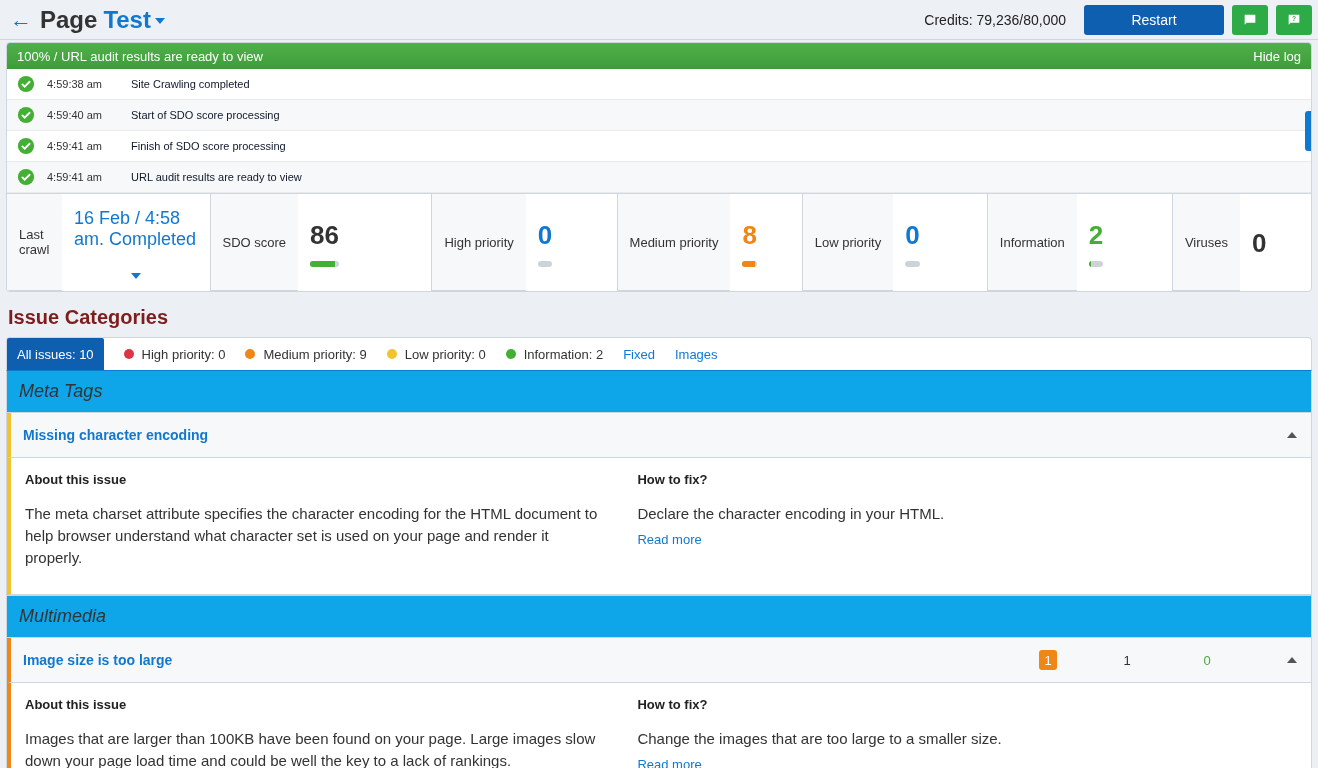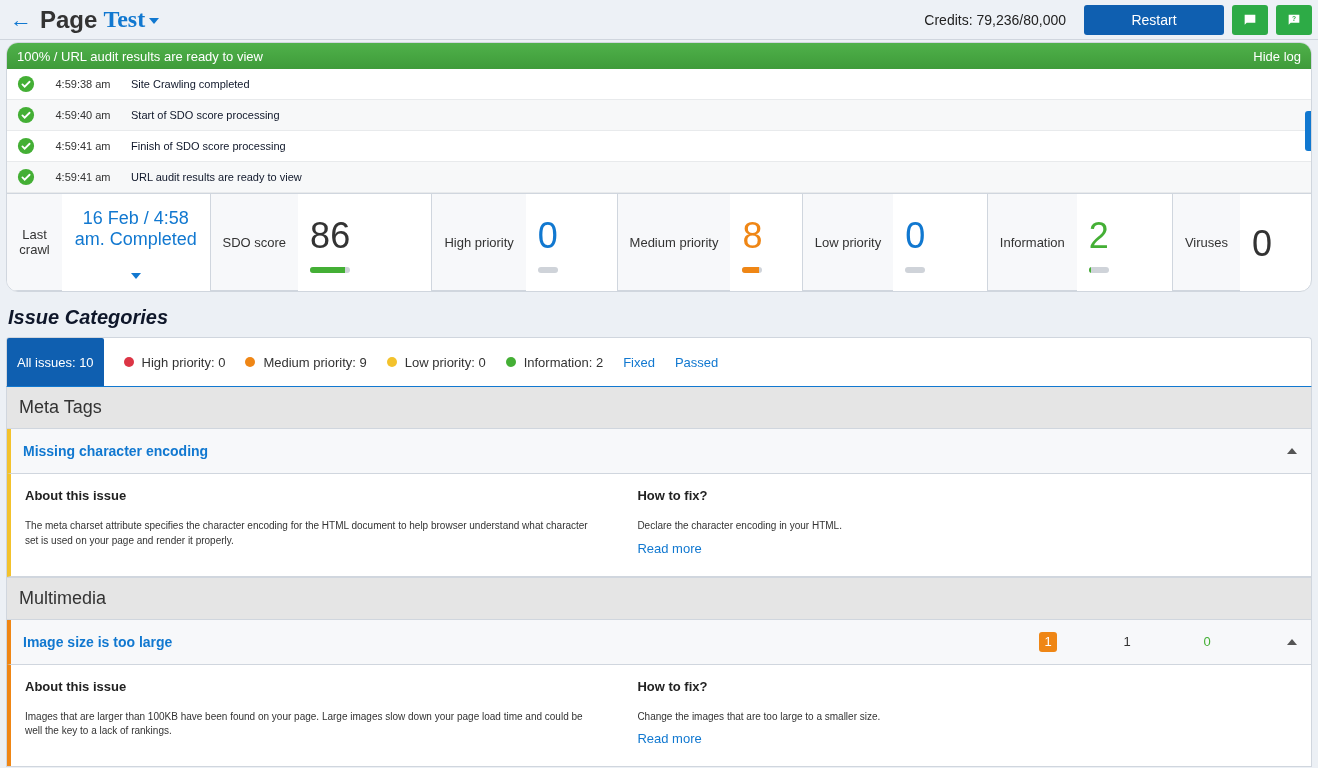--- a/index.html
+++ b/index.html
@@ -36,38 +36,37 @@
     height:40px;
     display:flex;
     align-items:center;
     padding:0 6px 0 10px;
     gap:8px;
     border-bottom:1px solid var(--border);
     background:#edf1f6;
   }
   .back-arrow{color:var(--link);font-weight:bold;font-size:22px;line-height:1;display:flex;align-items:center;}
   .page-title{font-size:24px;font-weight:700;display:flex;align-items:center;gap:6px;}
-  .page-title .project{color:var(--link);font-weight:700;display:flex;align-items:center;gap:4px;font-family:Liberation Serif, serif;}
+  .page-title .project{color:var(--link);font-weight:700;display:flex;align-items:center;gap:4px;}
   .caret-down{width:0;height:0;border-left:5px solid transparent;border-right:5px solid transparent;border-top:6px solid var(--link);display:inline-block;margin-top:3px;}
   .spacer{flex:1;}
   .credits{font-size:14px;color:#222;margin-right:10px;}
   .btn{height:30px;display:inline-flex;align-items:center;justify-content:center;border-radius:3px;color:#fff;padding:0 18px;cursor:pointer;font-size:14px;}
   .btn-blue{background:#0f5fb0;min-width:140px;}
   .btn-green{background:#2dab46;width:36px;padding:0;}
   .btn-row-right{display:flex;gap:8px;align-items:center;}
   .icon-chat svg,.icon-help svg{width:16px;height:16px;fill:#fff;}
 
   
   .main-card{
     margin:2px 6px 10px 6px;
     background:var(--panel);
     border:1px solid var(--border);
-    border-radius:12px;
+    border-radius:4px;
     overflow:hidden;
-    text-align:center;
   }
 
   
   .log-bar{
     background:linear-gradient(#4fb14a,#3f9b3a);
     color:#fff;
     font-size:13px;
     height:26px;
     display:flex;
     align-items:center;
@@ -105,59 +104,59 @@
   .kpi-head{
     font-size:13px;
     color:#333;
     background:#f7f8fa;
     padding:10px 12px 10px 12px;
     border-bottom:1px solid var(--border);
     min-height:40px;
     display:flex;align-items:center;
   }
   .kpi-body{padding:14px 12px 12px 12px;min-height:72px;display:flex;flex-direction:column;justify-content:center;gap:10px;}
-  .kpi-value{font-size:36px;font-weight:400;}
+  .kpi-value{font-size:26px;font-weight:700;}
   .kpi-value.blue{color:var(--blue);}
   .kpi-body .bar{height:6px;background:#cfd3d9;border-radius:3px;overflow:hidden;}
   .kpi-body .bar>span{display:block;height:100%;}
   .lastcrawl-body{display:flex;align-items:center;gap:20px;font-size:18px;color:var(--blue);}
   .lastcrawl-body .caret-down{border-top-color:var(--blue);}
 
   
-  .section-title{font-size:20px;font-weight:700;margin:14px 8px 8px 8px;color:#0f172a;font-style:italic;}
+  .section-title{font-size:20px;font-weight:700;margin:14px 8px 8px 8px;color:#7f1d1d;}
 
   
   .tabs-wrap{margin:0 6px;background:var(--panel);border:1px solid var(--border);border-bottom:1px solid var(--blue);border-radius:4px 4px 0 0;}
-  .tabs{display:flex;align-items:center;gap:20px;padding:0 10px;height:48px;font-size:13px;}
+  .tabs{display:flex;align-items:center;gap:20px;padding:0 10px;height:32px;font-size:13px;}
   .tab{display:flex;align-items:center;gap:8px;color:#333;cursor:pointer;height:100%;}
   .tab .dot{width:10px;height:10px;border-radius:50%;display:inline-block;}
   .tab.active{background:#0f5fb0;color:#fff;padding:0 10px;border-radius:2px 2px 0 0;margin-left:-10px;}
   .tab.link{color:var(--blue);}
 
   
   .issue-card{margin:0 6px 0 6px;border:1px solid var(--border);border-top:none;background:var(--panel);}
-  .cat-header{background:#e5e5e5;border-bottom:1px solid var(--border);padding:10px 12px;font-size:18px;font-weight:400;color:#333;}
+  .cat-header{background:#0ea5e9;border-bottom:1px solid var(--border);padding:10px 12px;font-size:18px;font-weight:400;color:#333;font-style:italic;}
   .issue-row{display:flex;align-items:center;border-left:4px solid transparent;border-bottom:1px solid var(--border);background:#f7f8fa;}
   .issue-row .title{flex:1;color:var(--blue);font-size:14px;font-weight:700;padding:14px 12px;}
   .issue-row .counts{display:flex;gap:60px;align-items:center;padding-right:40px;}
   .badge{display:inline-flex;align-items:center;justify-content:center;min-width:18px;height:20px;border-radius:3px;padding:0 5px;font-size:13px;}
   .badge.orange{background:var(--orange);color:#fff;}
   .count-plain{font-size:13px;color:#333;min-width:20px;text-align:center;}
   .count-green{color:var(--green);}
   .toggle-arrow{width:0;height:0;border-left:5px solid transparent;border-right:5px solid transparent;display:inline-block;margin-left:30px;}
   .toggle-arrow.up{border-bottom:6px solid #555;}
   .issue-row.yellow{border-left-color:var(--yellow);gap:32px;}
   .issue-row.orange{border-left-color:var(--orange);}
 
   .issue-body{display:flex;padding:14px 14px 20px 14px;gap:40px;border-left:4px solid transparent;border-bottom:1px solid var(--border);}
   .issue-body.yellow{border-left-color:var(--yellow);}
   .issue-body.orange{border-left-color:var(--orange);}
   .col{flex:0 0 45%;}
   .col h4{margin:0 0 10px 0;font-size:13px;font-weight:700;color:#222;}
-  .col p{margin:16px 0 6px 0;font-size:10px;color:#333;line-height:1.45;}
+  .col p{margin:16px 0 6px 0;font-size:15px;color:#333;line-height:1.45;}
   .read-more{color:var(--blue);font-size:13px;cursor:pointer;}
 </style>
 </head>
 <body>
 
 <div class="top-header">
   <span class="back-arrow">←</span>
   <div class="page-title">
     <span>Page</span>
     <span class="project">
@@ -320,21 +319,21 @@
         <span>Low priority: 0</span>
       </div>
     <div class="tab">
         <span class="dot" style="background:#44af35"></span>
         <span>Information: 2</span>
       </div>
     <div class="tab link">
         <span>Fixed</span>
       </div>
     <div class="tab link">
-        <span>Passed</span>
+        <span>Images</span>
       </div>
   </div>
 </div>
 
 <div class="issue-card">
 
   <div class="cat-header">Meta Tags</div>
   <div class="issue-row yellow">
     <div class="title">Missing character encoding</div>
     <span class="toggle-arrow up" style="margin-right:14px"></span>

